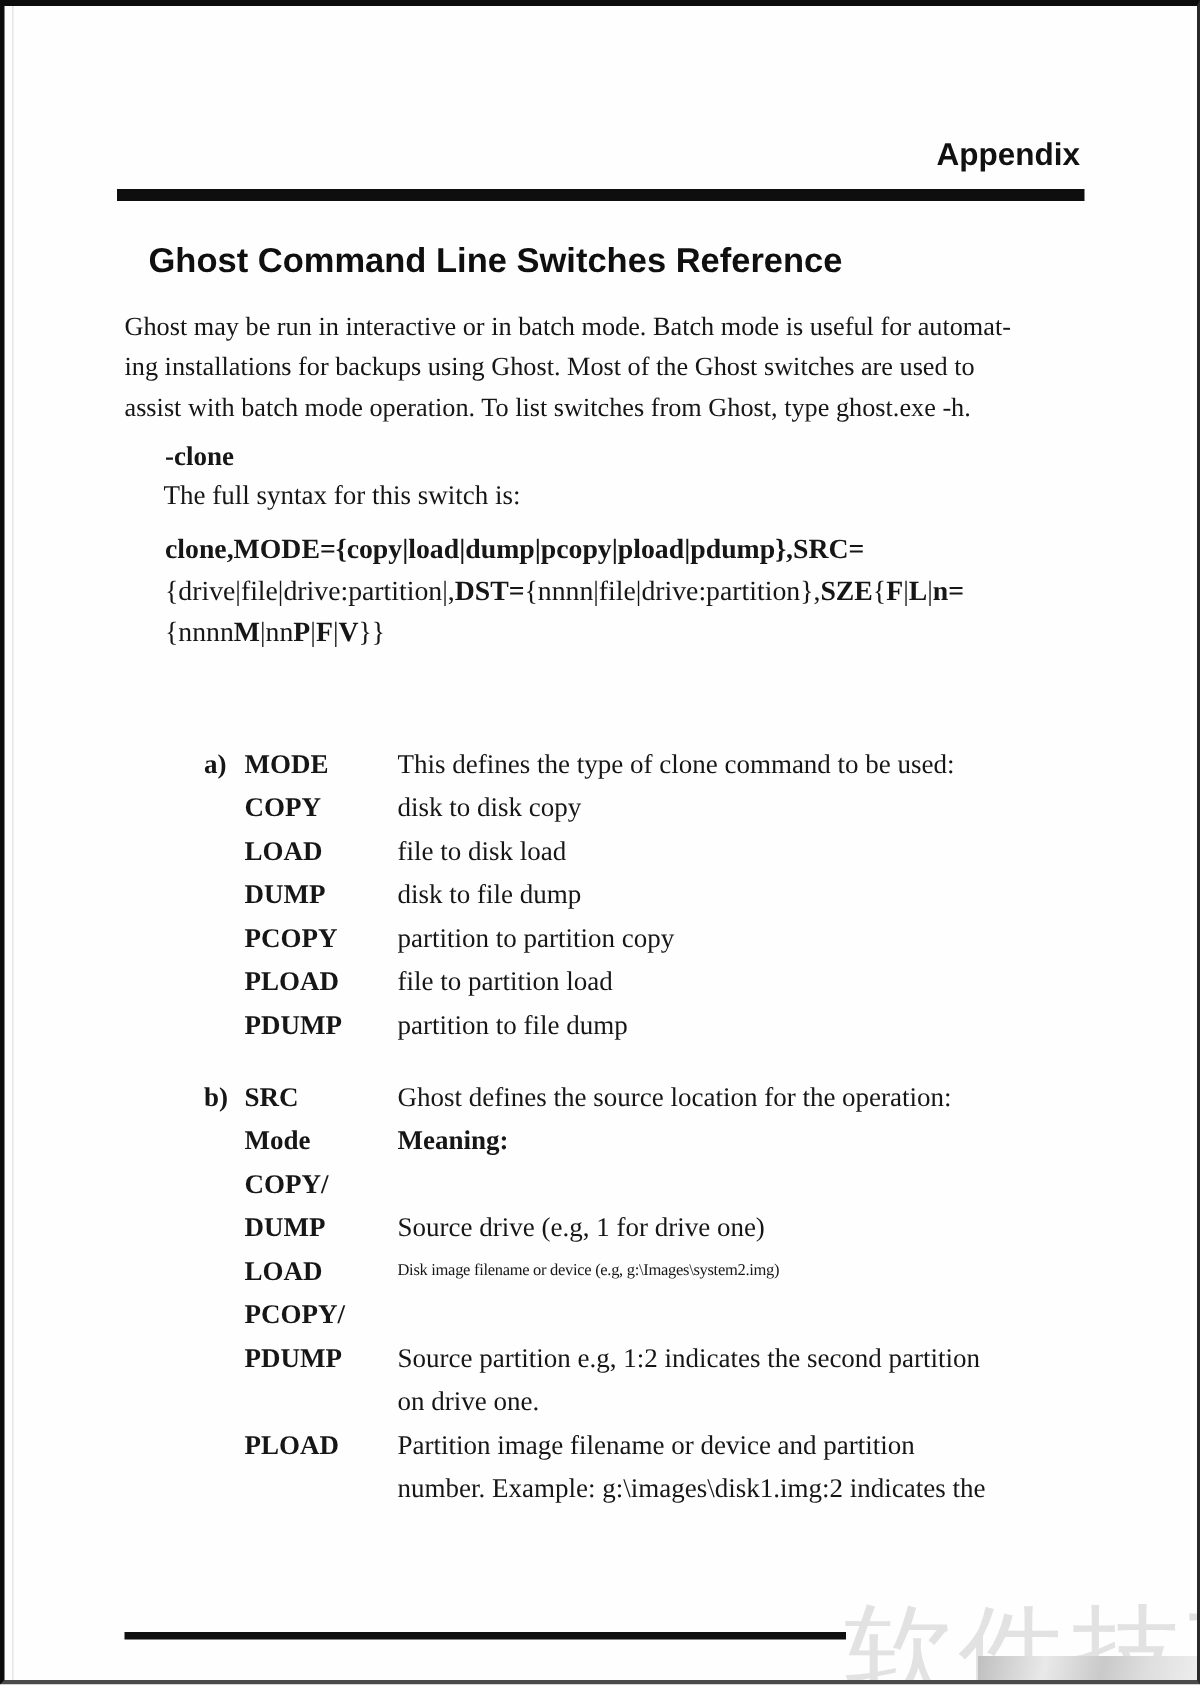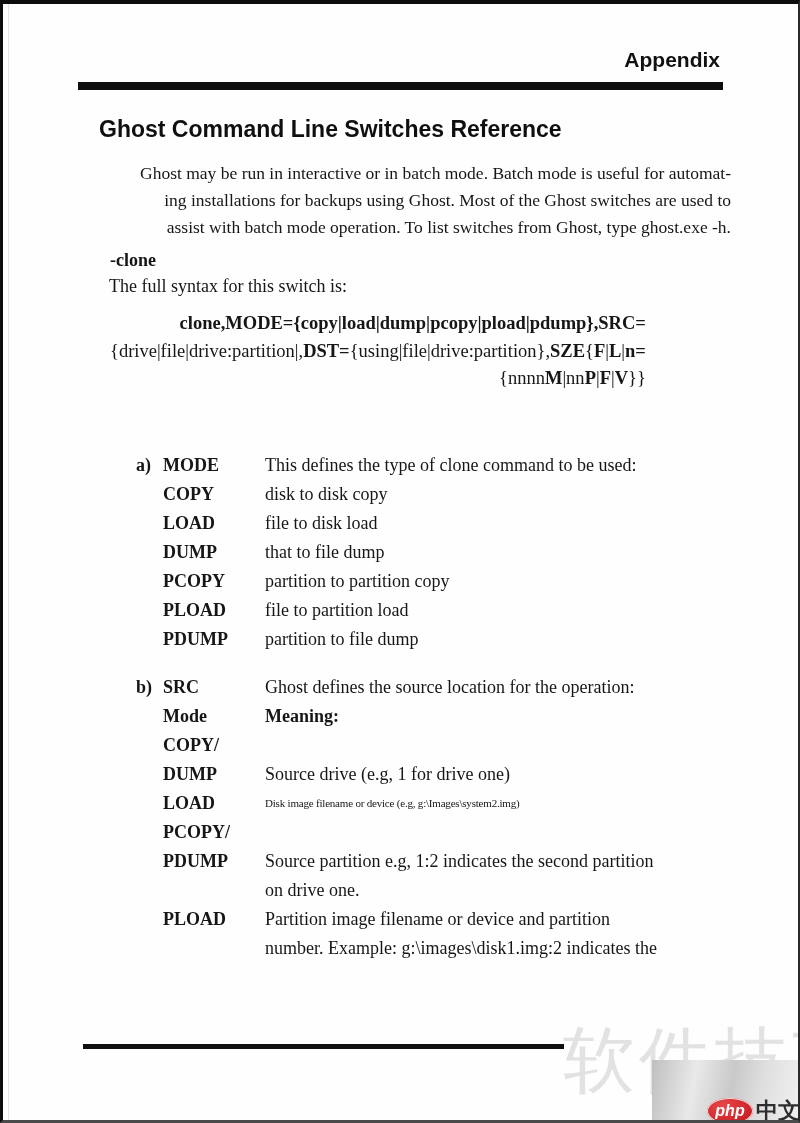--- a/index.html
+++ b/index.html
@@ -10,22 +10,22 @@
     background:#fefefe;
     overflow:hidden;
     color:#161616;
     font-family:"Liberation Serif", serif;
     border-top:4px solid #0d0d0d;
     border-left:3px solid #0d0d0d;
     border-right:2px solid #2a2a2a;
     border-bottom:3px solid #4a4a4a;
   }
   .scan-line-left{position:absolute;left:5px;top:0;width:1px;height:100%;background:#e4e4e4;}
-  .abs{position:absolute;}
-  .nowrap{white-space:nowrap;text-align:right;}
+  .abs{position:absolute;margin-top:44px;}
+  .nowrap{white-space:nowrap;}
 
   .header-label{
     top:44px;right:78px;
     font-family:"Liberation Sans", sans-serif;
     font-weight:bold;font-size:21px;color:#111;
   }
   .header-rule{top:78px;left:75px;width:645px;height:8px;background:#0e0e0e;}
 
   .page-title{
     top:112px;left:96px;
@@ -95,21 +95,21 @@
     <div class="nowrap">Ghost may be run in interactive or in batch mode. Batch mode is useful for automat-</div>
     <div class="nowrap">ing installations for backups using Ghost. Most of the Ghost switches are used to</div>
     <div class="nowrap">assist with batch mode operation. To list switches from Ghost, type ghost.exe -h.</div>
   </div>
 
   <div class="abs clone-name">-clone</div>
   <div class="abs syntax-intro">The full syntax for this switch is:</div>
 
   <div class="abs syntax">
     <div class="nowrap"><span class="b">clone,MODE={copy|load|dump|pcopy|pload|pdump},SRC=</span></div>
-    <div class="nowrap"><span>{drive|file|drive:partition|,</span><span class="b">DST=</span><span>{using|file|drive:partition},</span><span class="b">SZE</span><span>{</span><span class="b">F</span><span>|</span><span class="b">L</span><span>|</span><span class="b">n=</span></div>
+    <div class="nowrap"><span>{drive|file|drive:partition|,</span><span class="b">DST=</span><span>{nnnn|file|drive:partition},</span><span class="b">SZE</span><span>{</span><span class="b">F</span><span>|</span><span class="b">L</span><span>|</span><span class="b">n=</span></div>
     <div class="nowrap"><span>{nnnn</span><span class="b">M</span><span>|nn</span><span class="b">P</span><span>|</span><span class="b">F</span><span>|</span><span class="b">V</span><span>}}</span></div>
   </div>
 
 
   <div class="abs cmdtable mode-table">
     <div class="trow">
         <span class="tmark">a)</span>
         <span class="tterm">MODE</span>
         <span class="tdesc">This defines the type of clone command to be used:</span>
       </div>
@@ -119,21 +119,21 @@
         <span class="tdesc">disk to disk copy</span>
       </div>
     <div class="trow">
         <span class="tmark"></span>
         <span class="tterm">LOAD</span>
         <span class="tdesc">file to disk load</span>
       </div>
     <div class="trow">
         <span class="tmark"></span>
         <span class="tterm">DUMP</span>
-        <span class="tdesc">that to file dump</span>
+        <span class="tdesc">disk to file dump</span>
       </div>
     <div class="trow">
         <span class="tmark"></span>
         <span class="tterm">PCOPY</span>
         <span class="tdesc">partition to partition copy</span>
       </div>
     <div class="trow">
         <span class="tmark"></span>
         <span class="tterm">PLOAD</span>
         <span class="tdesc">file to partition load</span>

